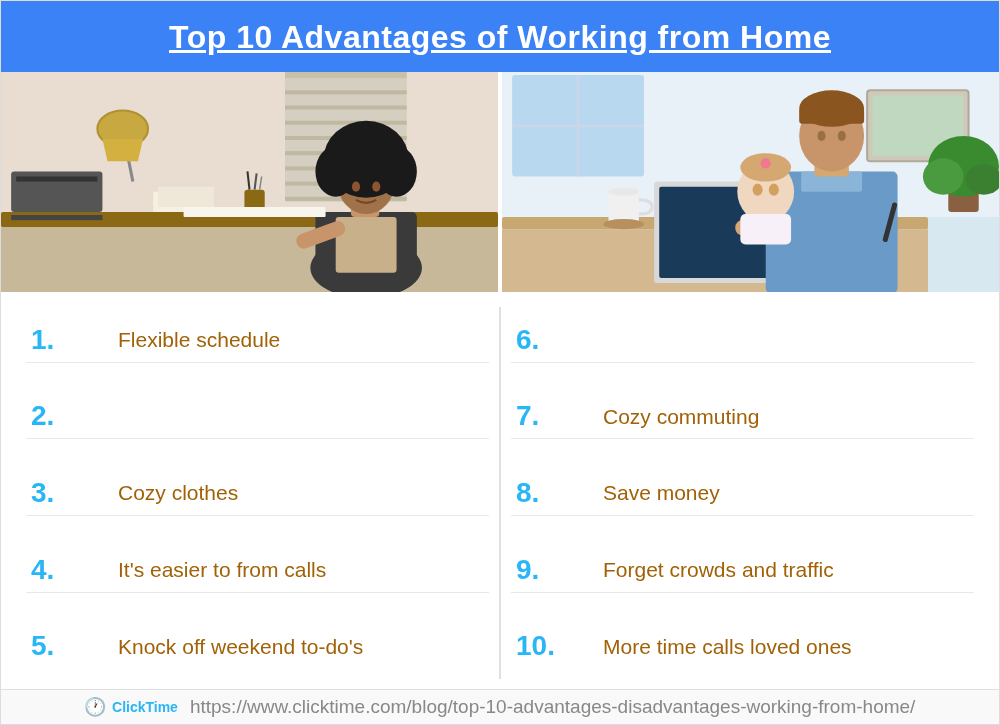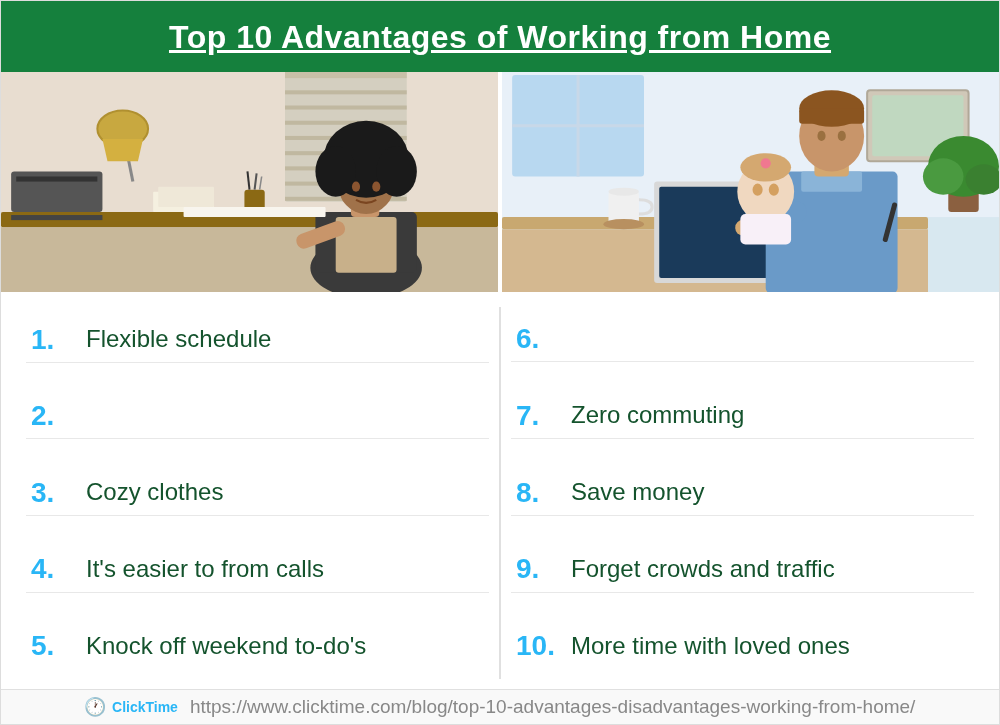--- a/index.html
+++ b/index.html
@@ -14,21 +14,21 @@
     .outer-wrapper {
       width: 1000px;
       height: 725px;
       display: flex;
       flex-direction: column;
       border: 1px solid #ddd;
     }
 
     
     .header {
-      background: #15803d;
+      background: #3b82f6;
       text-align: center;
       padding: 18px 20px 16px;
     }
     .header h1 {
       color: #fff;
       font-size: 32px;
       font-weight: 800;
       text-decoration: underline;
       letter-spacing: 0.5px;
     }
@@ -98,24 +98,25 @@
       font-weight: 900;
       color: #29b6f6;
       min-width: 55px;
       line-height: 1;
     }
     .item-number span.dot {
       font-size: 28px;
       color: #29b6f6;
     }
     .item-text {
-      font-size: 24px;
-      color: #14532d;
+      font-size: 21px;
+      color: #a16207;
       font-weight: 400;
       line-height: 1.2;
+      margin-left: 32px;
     }
 
     
     .footer {
       background: #f9f9f9;
       border-top: 1px solid #e0e0e0;
       padding: 6px 20px;
       display: flex;
       align-items: center;
       justify-content: center;
@@ -305,33 +306,33 @@
       </div>
 
     <div class="list-divider"></div>
 
     <div class="list-col" id="right-col">
         <div class="list-item">
       <span class="item-number">6<span class="dot">.</span></span>
     </div>
         <div class="list-item">
       <span class="item-number">7<span class="dot">.</span></span>
-      <span class="item-text">Zero commuting</span>
+      <span class="item-text">Cozy commuting</span>
     </div>
         <div class="list-item">
       <span class="item-number">8<span class="dot">.</span></span>
       <span class="item-text">Save money</span>
     </div>
         <div class="list-item">
       <span class="item-number">9<span class="dot">.</span></span>
       <span class="item-text">Forget crowds and traffic</span>
     </div>
         <div class="list-item">
       <span class="item-number">10<span class="dot">.</span></span>
-      <span class="item-text">More time with loved ones</span>
+      <span class="item-text">More time calls loved ones</span>
     </div>
       </div>
 
   </div>
 
   <div class="footer">
     <div class="footer-logo">
       <span class="footer-logo-icon">🕐</span>
       <span>ClickTime</span>
     </div>

